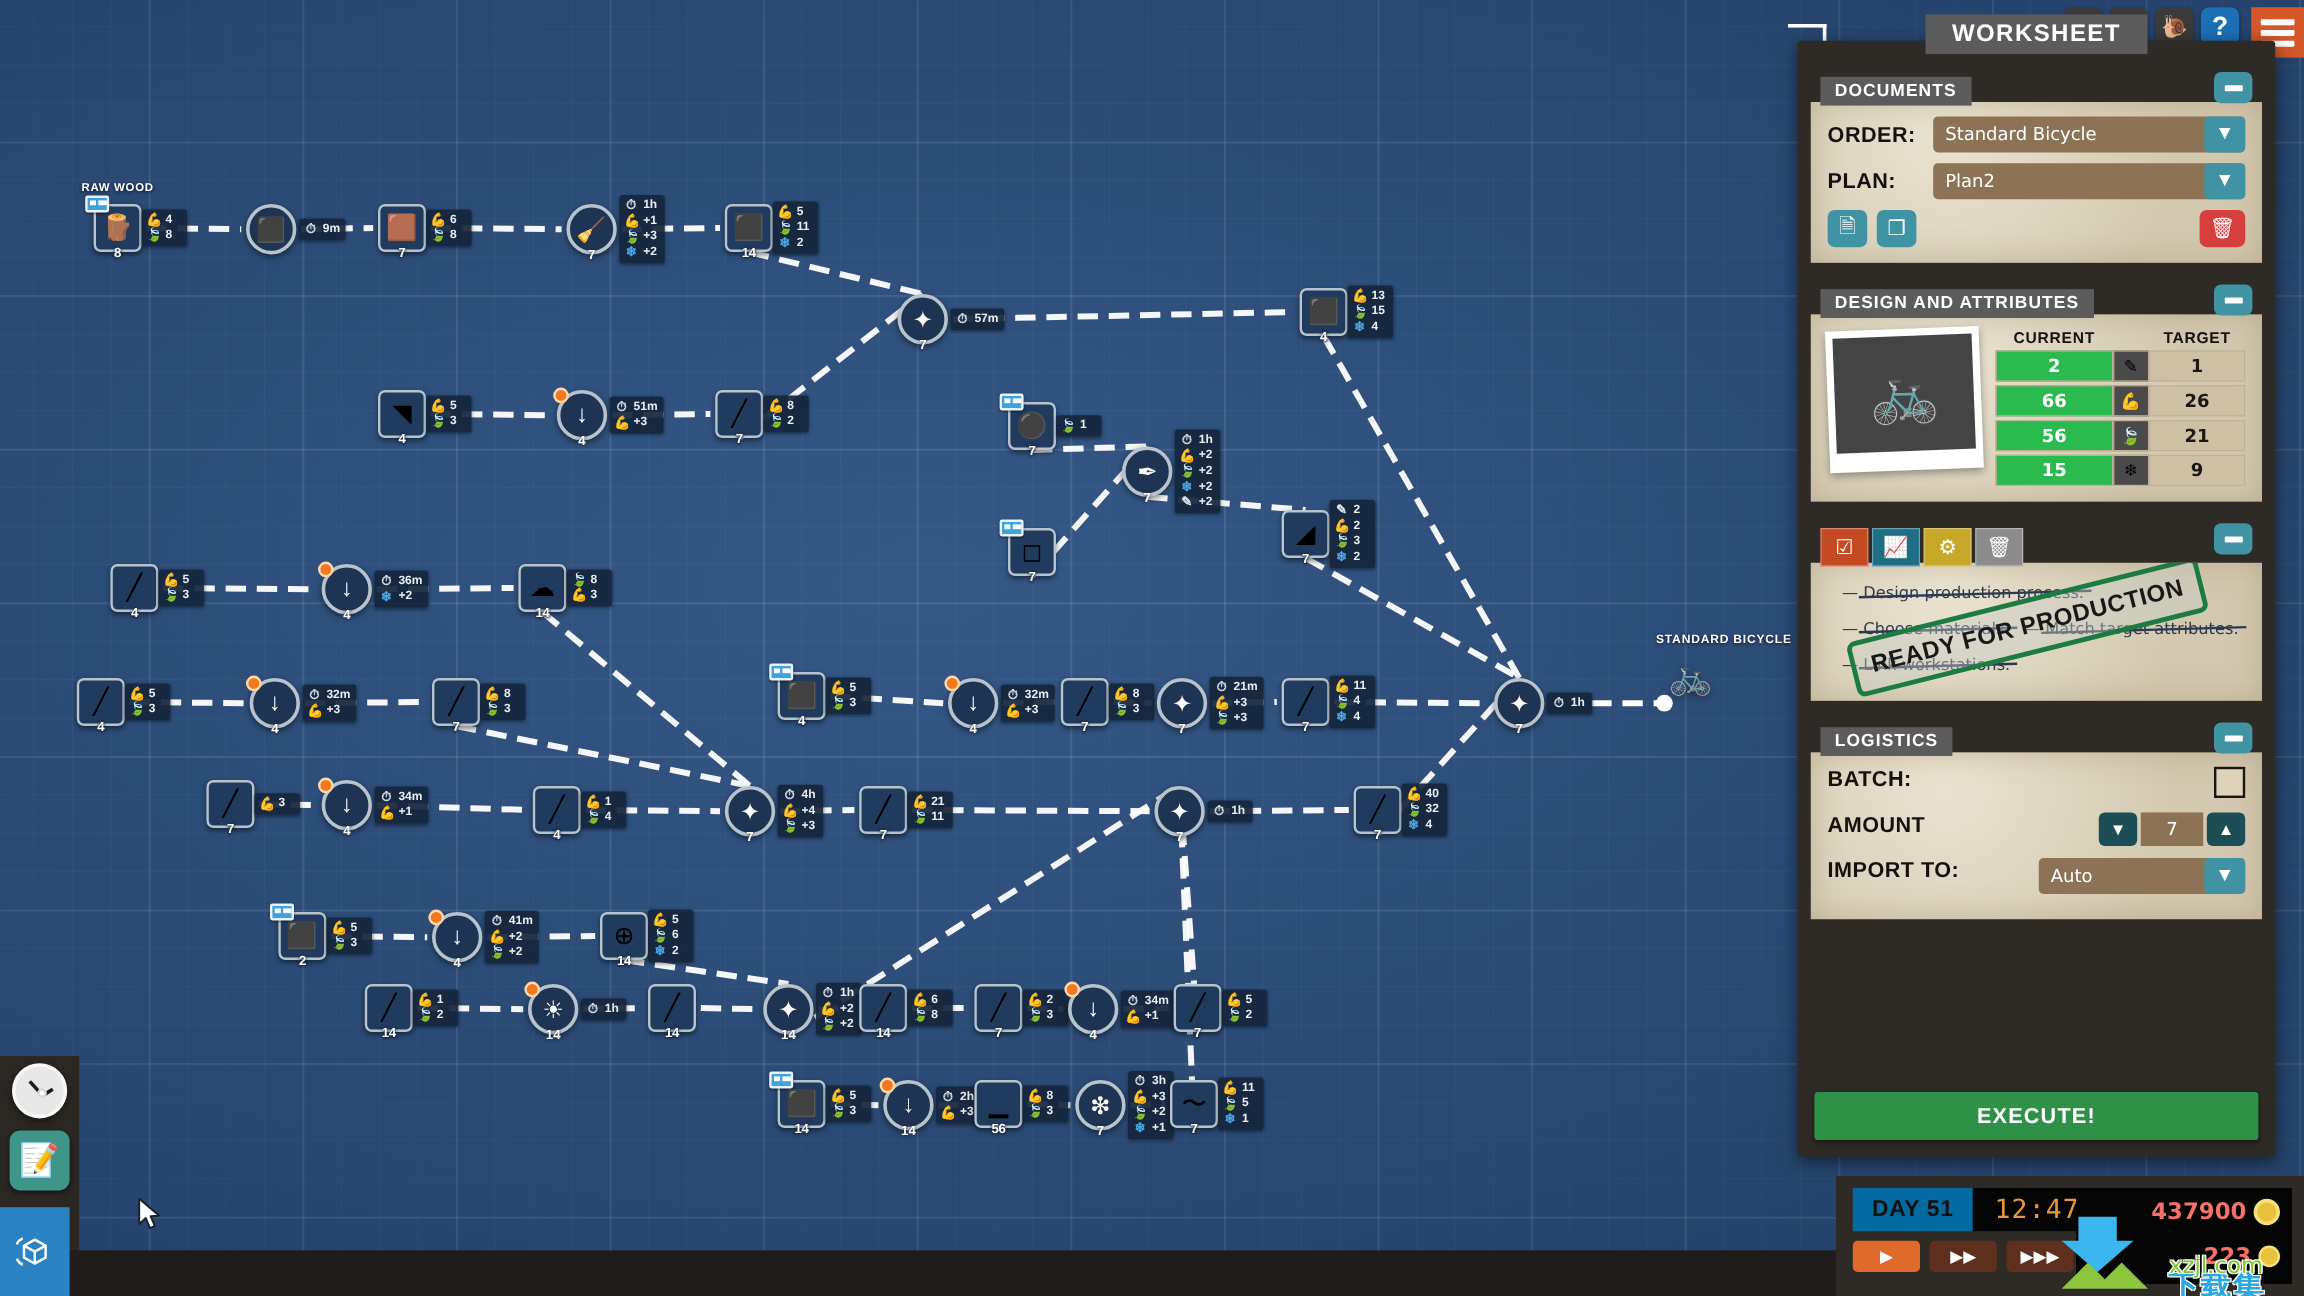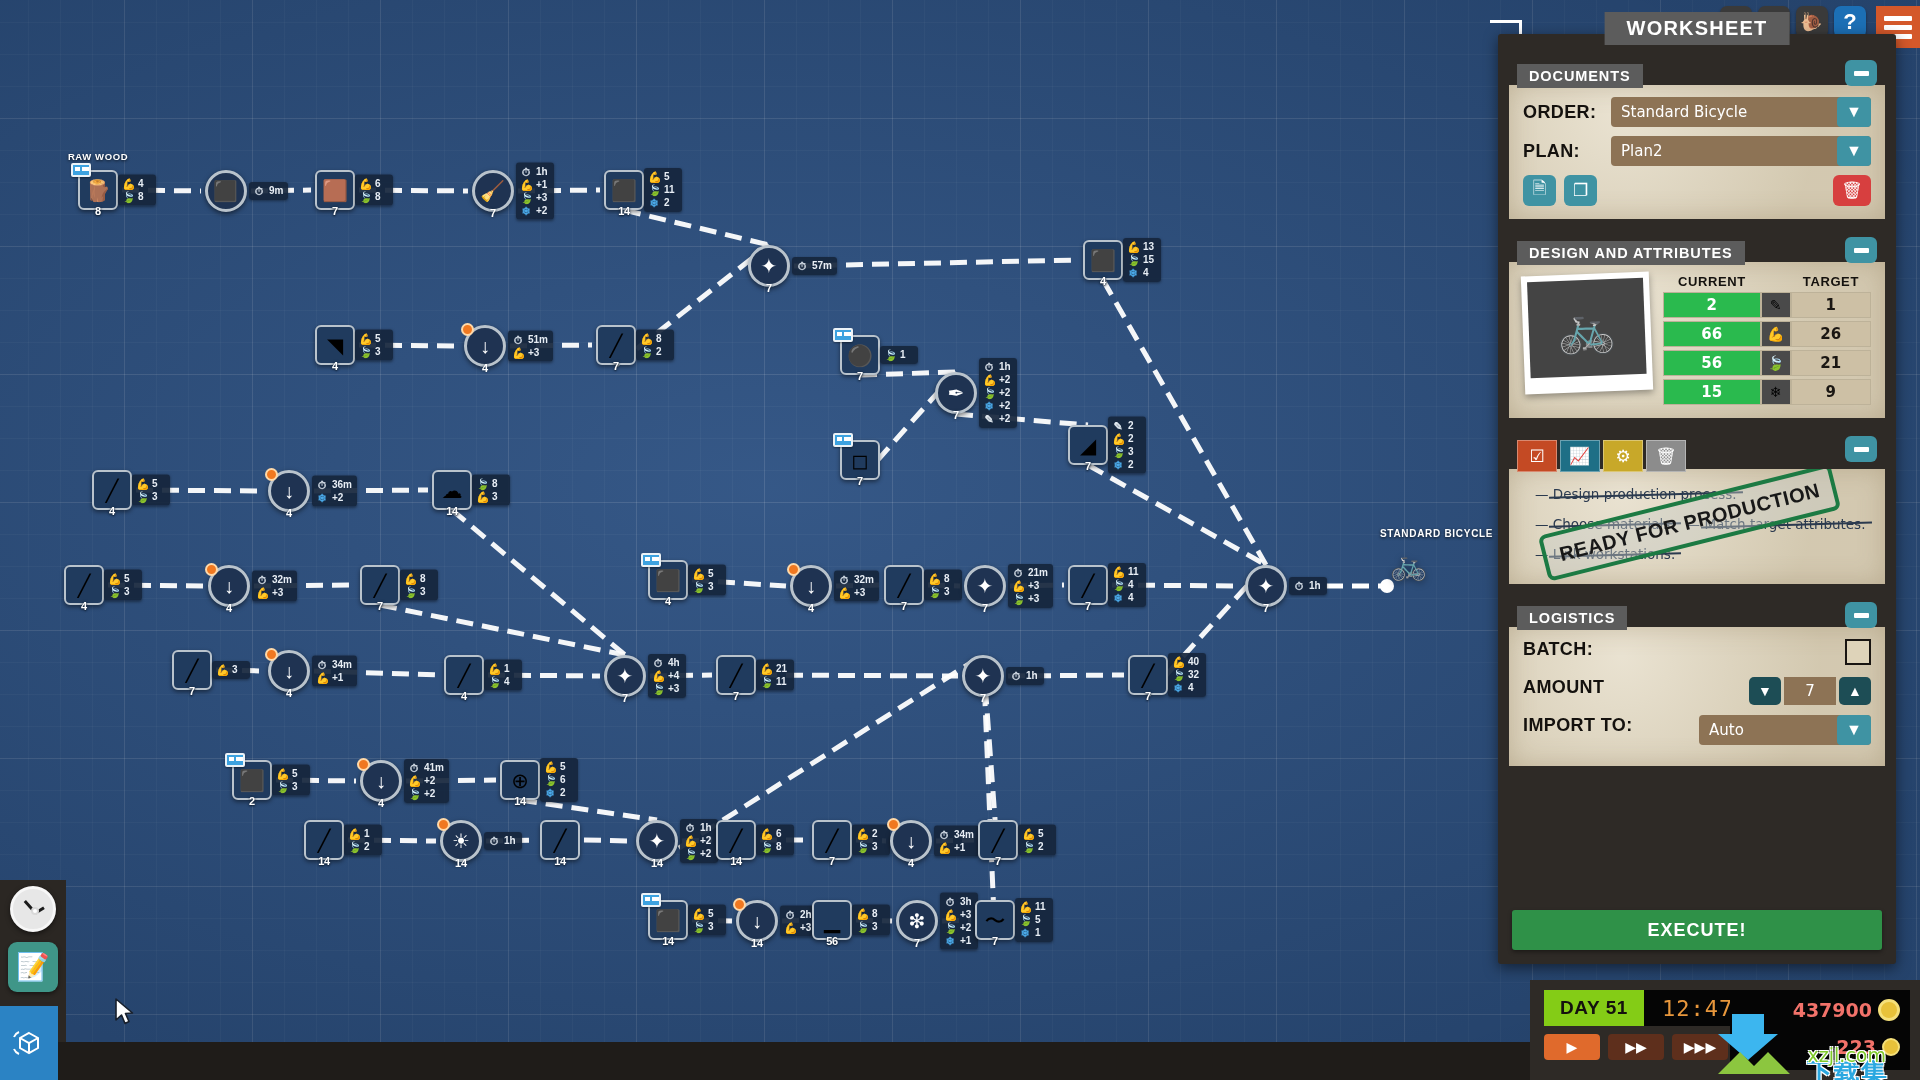--- a/index.html
+++ b/index.html
@@ -307,21 +307,21 @@
     box-shadow:0 2px 4px rgba(0,0,0,.4);
   }
 
   
   #statusbar{
     position:absolute; left:1530px; bottom:0; width:390px; height:100px;
     background:#2e2a26;
   }
   #day-time{ position:absolute; left:14px; top:10px; display:flex; height:36px; }
   #day-box{
-    background:#84cc16; color:#14110e; font-size:19px; font-weight:bold; letter-spacing:.6px;
+    background:#0369a1; color:#14110e; font-size:19px; font-weight:bold; letter-spacing:.6px;
     padding:0 16px; display:flex; align-items:center;text-align:right;
   }
   #time-box{
     background:#050505; color:#e8973c; font-size:22px; letter-spacing:1px;
     padding:0 18px; display:flex; align-items:center;
     font-family:"DejaVu Sans Mono", monospace;
   }
   #speeds{ position:absolute; left:14px; top:54px; display:flex; gap:8px; }
   .spd{
     width:56px; height:26px; border-radius:4px; background:#5e2f1c;

